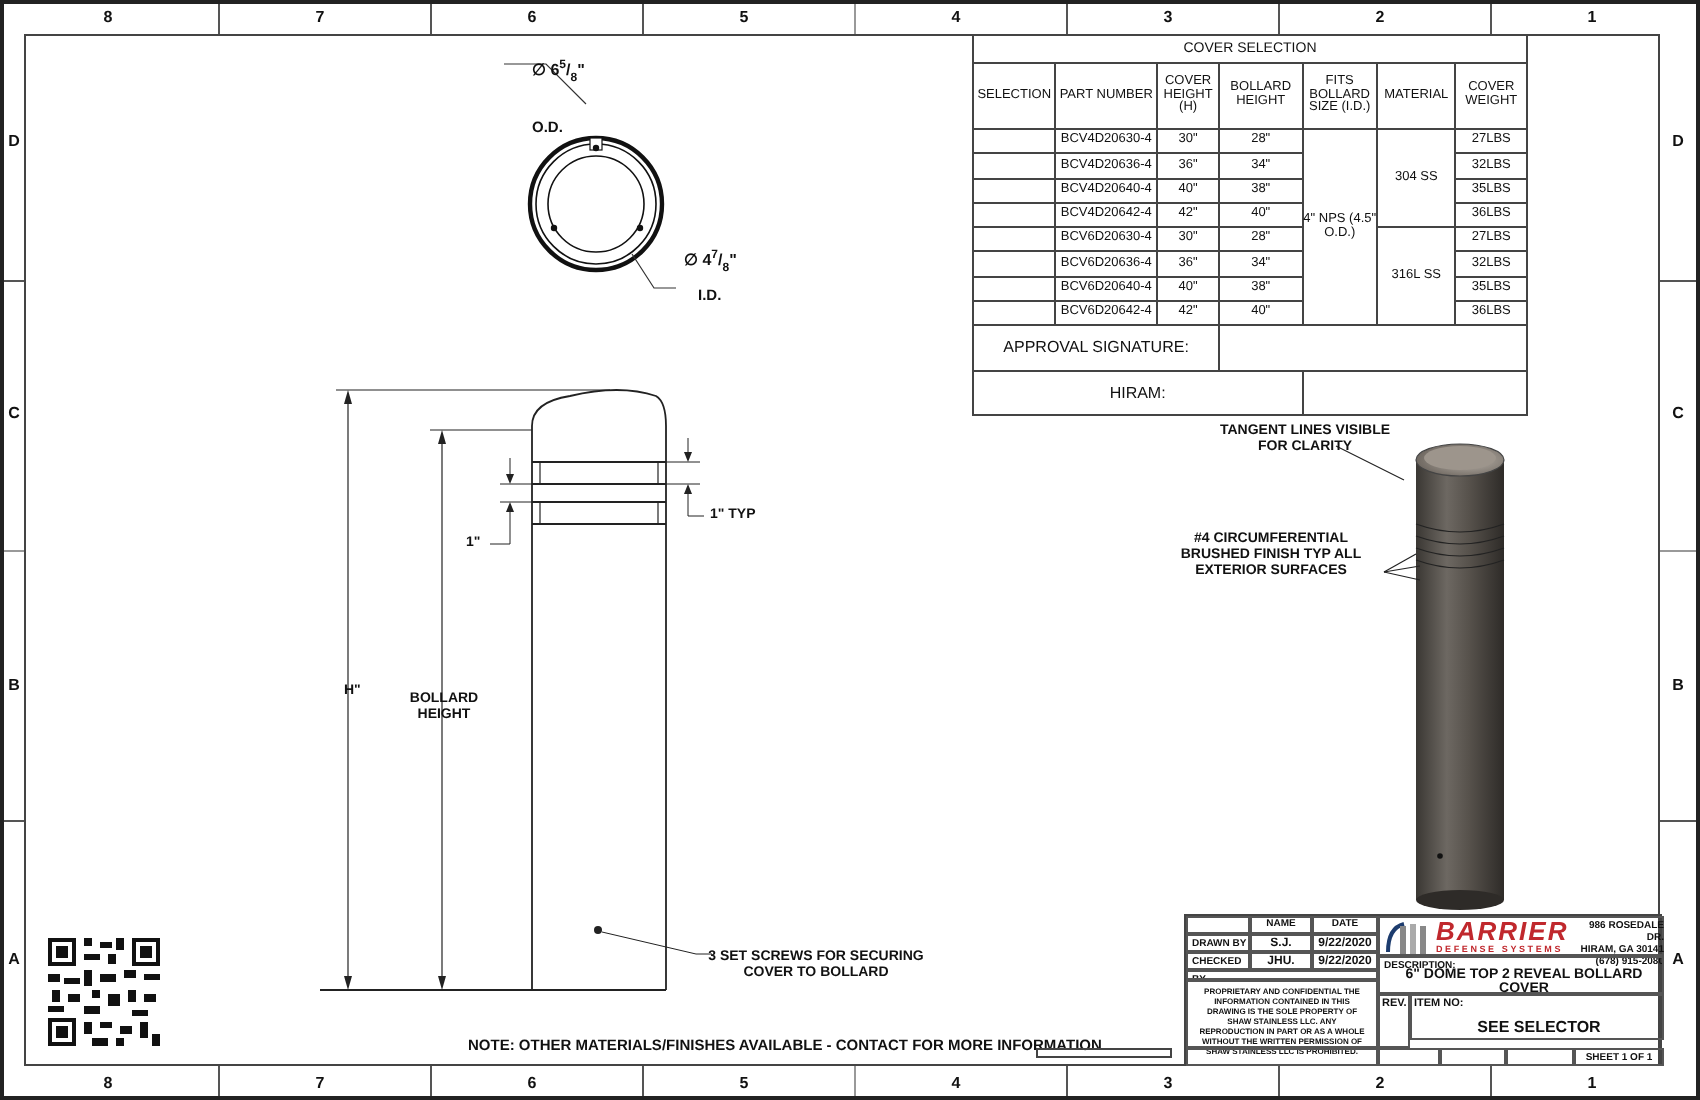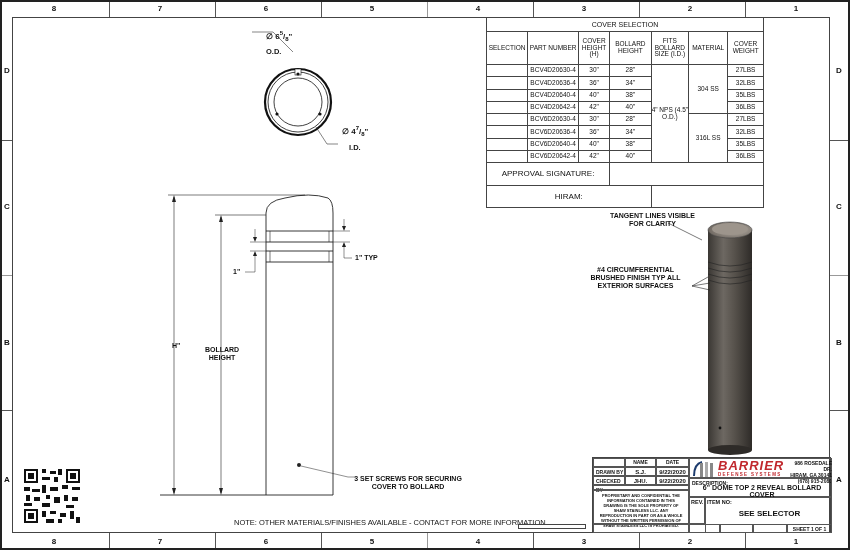--- a/index.html
+++ b/index.html
@@ -15,21 +15,21 @@
   
   table.sel { position: absolute; left: 486px; top: 17px; width: 278px; border-collapse: collapse; font-size: 6.5px; }
   table.sel td, table.sel th { border: 1px solid #444; text-align: center; vertical-align: middle; font-weight: normal; padding: 0; line-height: 1.05; }
   table.sel th { height: 33px; }
   table.sel td { height: 12.3px; }
   table.sel .title-row th { height: 14px; font-size: 7px; }
   table.sel .sig td { height: 23px; font-size: 8px; }
   table.sel .date td { height: 22px; font-size: 8px; }
 
   .txt { position: absolute; font-size: 7px; font-weight: bold; line-height: 1.15; }
-  .note { position: absolute; font-size: 7.5px; font-weight: normal; }
+  .note { position: absolute; font-size: 7.5px; font-weight: bold; }
 
   
   .tb { position: absolute; left: 592px; top: 457px; width: 239px; height: 76px; border: 1px solid #444; font-size: 5px; }
   .tb .cell { position: absolute; border: 0.5px solid #555; }
   .logo-text { font-family: "Liberation Sans", sans-serif; font-weight: bold; color: #c0282d; letter-spacing: 1px; font-style: italic; }
 </style>
 </head>
 <body>
 
 <div class="frame-outer"></div>
@@ -180,21 +180,21 @@
   <rect x="75" y="49" width="6" height="6" fill="#fff" stroke="#111" stroke-width="0.6"></rect>
   <circle cx="78" cy="54" r="1.6" fill="#111"></circle>
   <circle cx="57" cy="94" r="1.6" fill="#111"></circle>
   <circle cx="100" cy="94" r="1.6" fill="#111"></circle>
   <polyline points="32,12 53,12 73,32" fill="none" stroke="#333" stroke-width="0.6"></polyline>
   <polyline points="96,107 107,124 118,124" fill="none" stroke="#333" stroke-width="0.6"></polyline>
 </svg>
 <div class="txt" style="left:266px;top:30px;font-size:8px">
   <span>∅ 6</span><sup style="font-size:6px">5</sup>/<sub style="font-size:6px">8</sub>"
 </div>
-<div class="txt" style="left:266px;top:48px;font-size:7.5px">O.D.</div>
+<div class="txt" style="left:266px;top:60px;font-size:7.5px">O.D.</div>
 <div class="txt" style="left:342px;top:125px;font-size:8px">
   <span>∅ 4</span><sup style="font-size:6px">7</sup>/<sub style="font-size:6px">8</sub>"
 </div>
 <div class="txt" style="left:349px;top:144px;font-size:7.5px">I.D.</div>
 
 <svg class="abs" style="left:160px;top:185px" width="320" height="320">
 
   <path d="M106 46 L106 28 Q106 16 125 13 Q150 7 168 13 Q173 16 173 28 L173 46" fill="none" stroke="#222" stroke-width="0.9"></path>
 
   <line x1="106" y1="46" x2="106" y2="77" stroke="#222" stroke-width="0.9"></line>
@@ -352,21 +352,21 @@
       <div>HIRAM, GA 30141</div>
       <div>(678) 915-2080</div>
     </div>
   </div>
 
   <div class="cell" style="left:96px;top:20px;width:143px;height:19px">
     <div class="abs" style="left:2px;top:1px;font-weight:bold;font-size:5px">DESCRIPTION:</div>
     <div class="abs" style="left:12px;top:5px;width:120px;text-align:center;font-weight:bold;font-size:7px;line-height:7px">6" DOME TOP 2 REVEAL BOLLARD COVER</div>
   </div>
   <div class="cell" style="left:96px;top:39px;width:16px;height:27px;font-weight:bold;font-size:5.5px;padding:1px">REV.</div>
-  <div class="cell" style="left:112px;top:39px;width:127px;height:36px">
+  <div class="cell" style="left:112px;top:39px;width:127px;height:23px">
     <div class="abs" style="left:1px;top:1px;font-weight:bold;font-size:5.5px">ITEM NO:</div>
     <div class="abs" style="left:0;top:11px;width:127px;text-align:center;font-weight:bold;font-size:8px">SEE SELECTOR</div>
   </div>
   <div class="cell" style="left:96px;top:66px;width:31px;height:9px"></div>
   <div class="cell" style="left:127px;top:66px;width:33px;height:9px"></div>
   <div class="cell" style="left:160px;top:66px;width:34px;height:9px"></div>
   <div class="cell" style="left:194px;top:66px;width:45px;height:9px;font-weight:bold;font-size:5px;text-align:center;line-height:9px">SHEET 1 OF 1</div>
 </div>
 
 </body></html>

